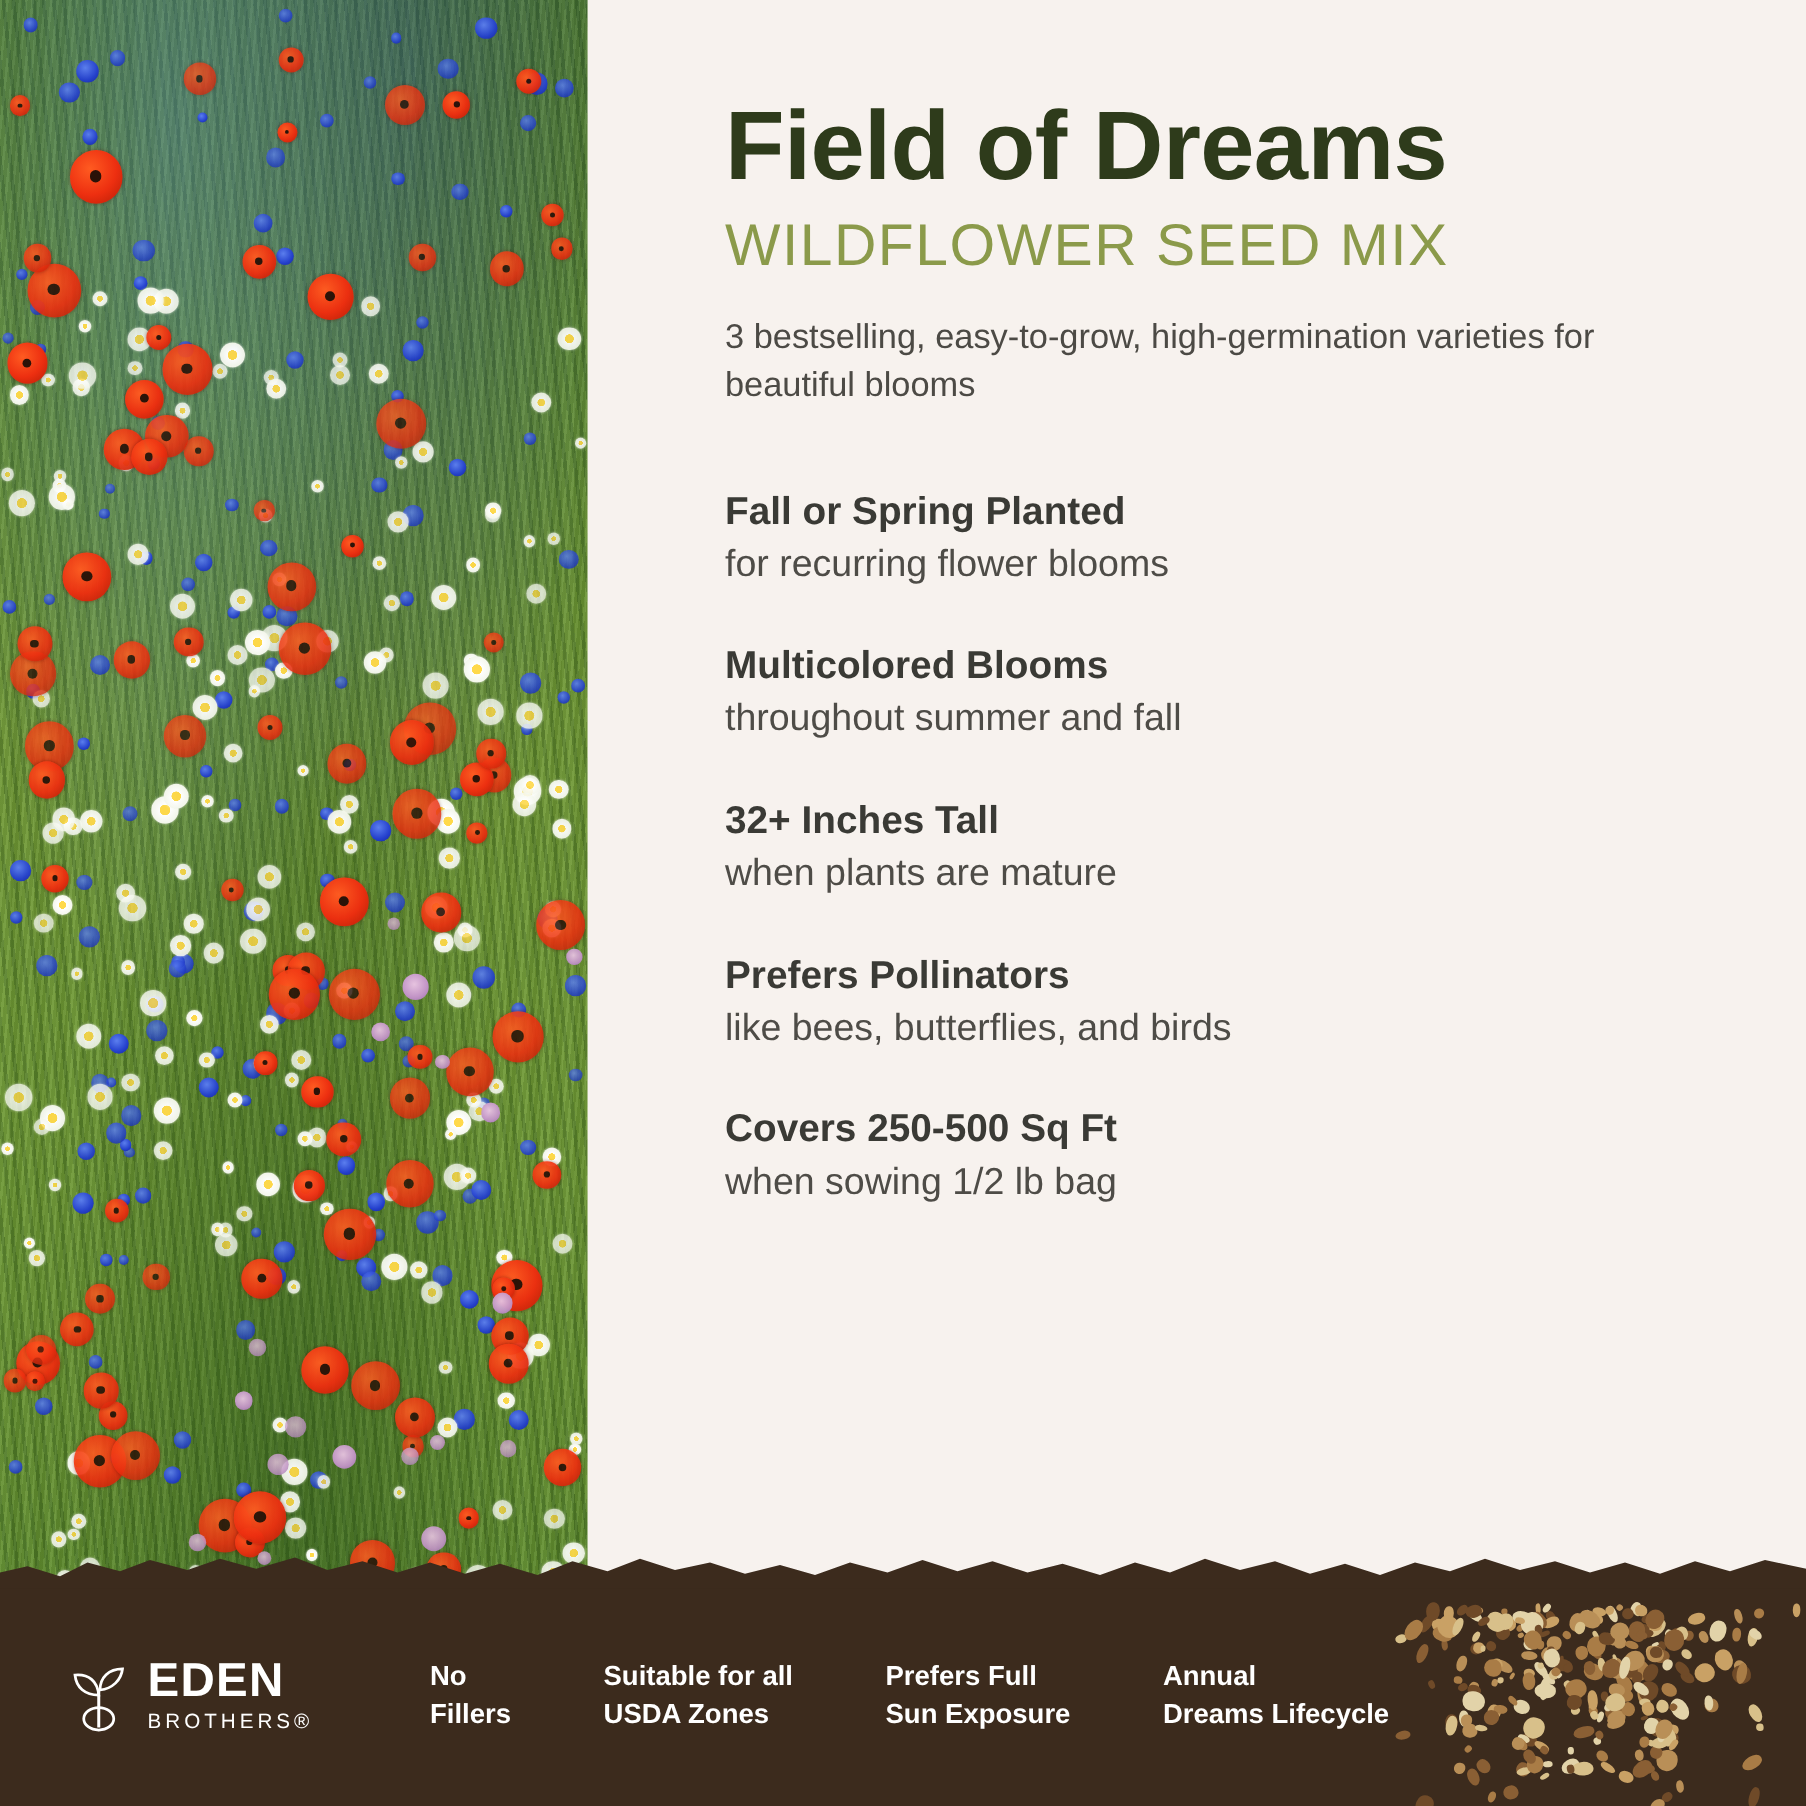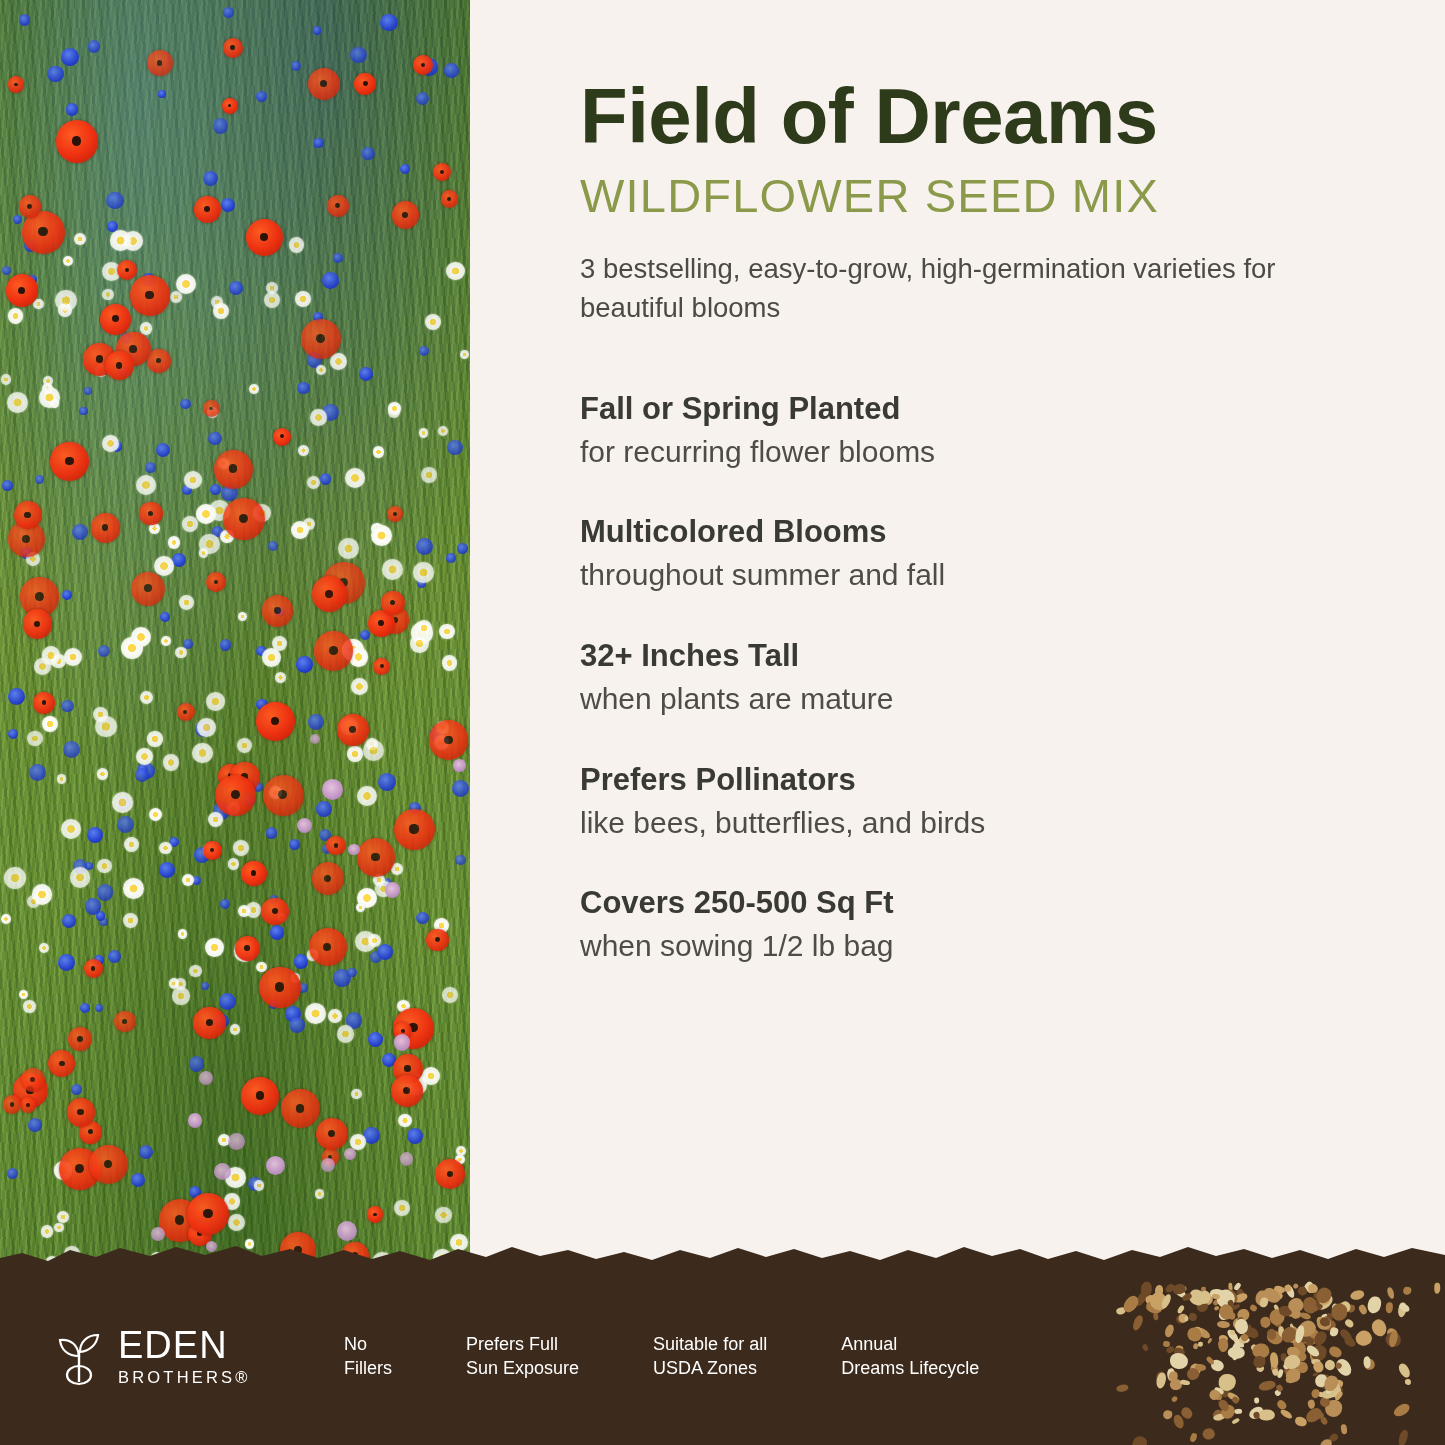--- a/index.html
+++ b/index.html
@@ -169,37 +169,37 @@
     width: 54px;
     height: 60px;
     margin-right: 12px;
     flex: none;
   }
   .brand-text {
     line-height: 1;
   }
   .brand-name {
     font-size: 38px;
-    font-weight: normal;
+    font-weight: bold;
     letter-spacing: 1px;
   }
   .brand-sub {
     font-size: 16.5px;
     letter-spacing: 3.2px;
     margin-top: 5px;
   }
   .footer-items {
     display: flex;
     align-items: center;
     gap: 74px;
     margin-left: 22px;
   }
   .footer-item {
-    font-size: 18px;
-    font-weight: normal;
+    font-size: 22px;
+    font-weight: bold;
     line-height: 1.35;
     white-space: pre-line;
   }
   .seeds {
     position: absolute;
     right: 0;
     bottom: 0;
     width: 330px;
     height: 280px;
     overflow: hidden;
@@ -719,24 +719,24 @@
         </svg>
         <div class="brand-text">
           <div class="brand-name">EDEN</div>
           <div class="brand-sub">BROTHERS®</div>
         </div>
       </div>
 
       <div class="footer-items">
         <div class="footer-item">No
 Fillers</div>
+        <div class="footer-item">Suitable for all
+USDA Zones</div>
         <div class="footer-item">Prefers Full
 Sun Exposure</div>
-        <div class="footer-item">Suitable for all
-USDA Zones</div>
         <div class="footer-item">Annual
 Dreams Lifecycle</div>
       </div>
     </div>
 
     <div class="seeds" id="seeds">
         <span class="seed" style="left:272.0px;top:163.6px;width:11.4px;height:8.5px;background:#b98f57;transform:rotate(35deg);"></span>
         <span class="seed" style="left:231.5px;top:140.0px;width:8.4px;height:7.6px;background:#8a5f34;transform:rotate(95deg);"></span>
         <span class="seed" style="left:136.0px;top:179.7px;width:6.9px;height:5.6px;background:#d8c08a;transform:rotate(54deg);"></span>
         <span class="seed" style="left:221.1px;top:138.2px;width:9.7px;height:5.6px;background:#6f4a28;transform:rotate(156deg);"></span>

